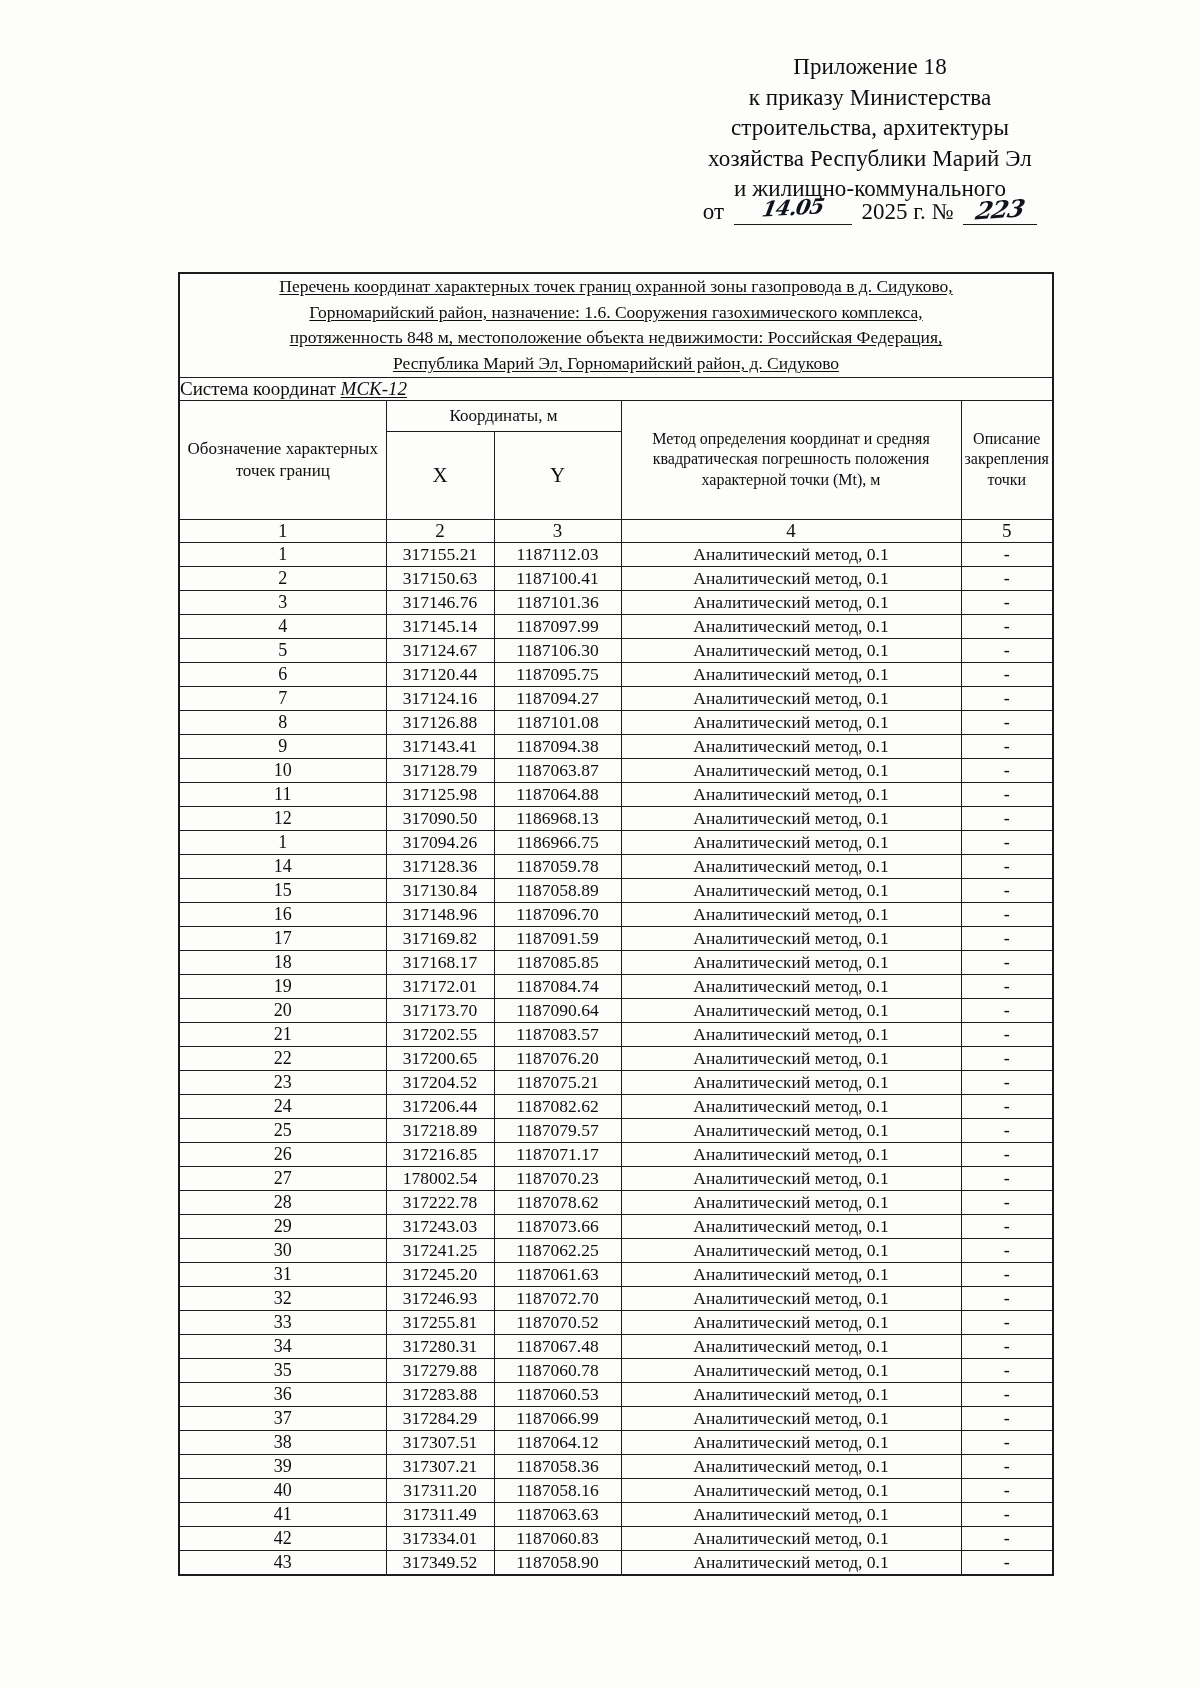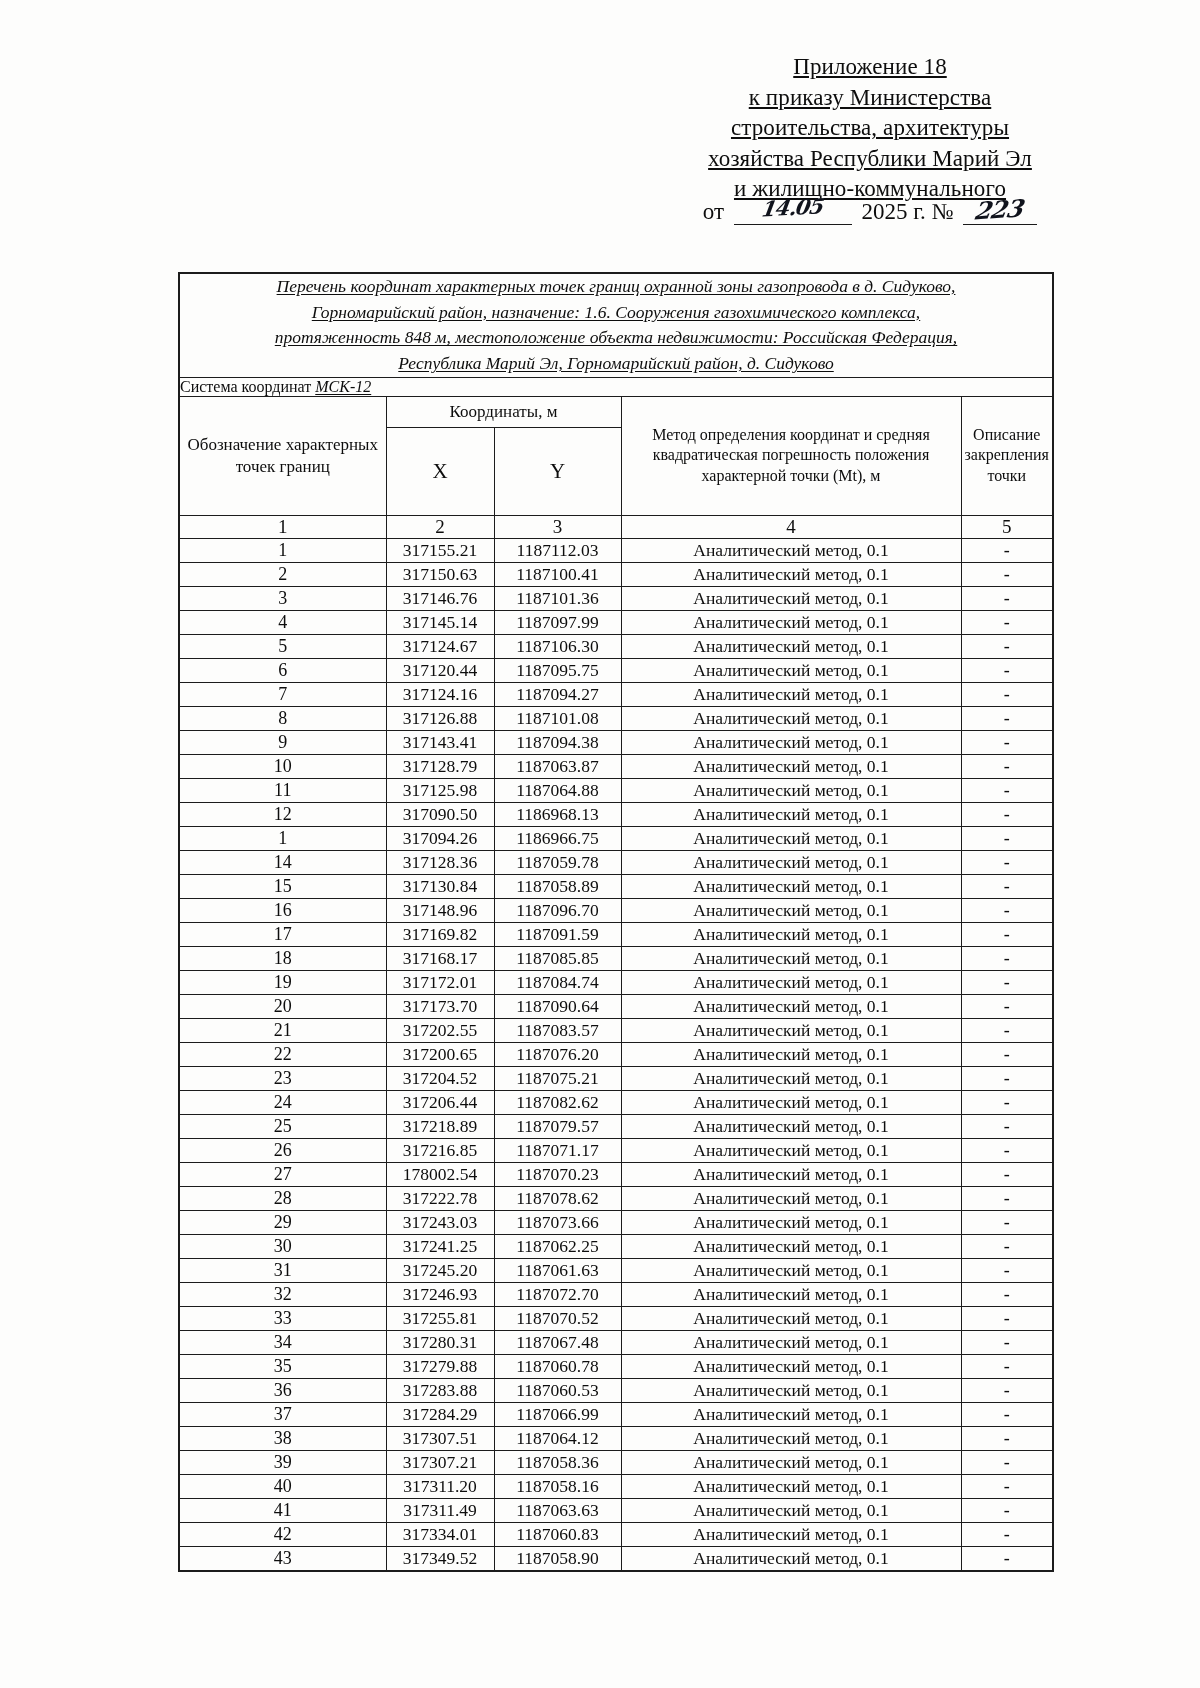--- a/index.html
+++ b/index.html
@@ -27,21 +27,21 @@
   .doc-header {
     position: absolute;
     left: 660px;
     top: 52px;
     width: 420px;
     text-align: center;
     font-size: 23px;
     line-height: 1.33;
     letter-spacing: .1px;
   }
-  .doc-header .hline { display: block; white-space: nowrap; text-decoration: underline; }
+  .doc-header .hline { display: block; white-space: nowrap; }
 
   .order-line {
     position: absolute;
     left: 660px;
     top: 199px;
     width: 420px;
     text-align: center;
     font-size: 23px;
     white-space: nowrap;
   }
@@ -99,36 +99,35 @@
     font-weight: normal;
   }
   .outer-l { border-left-width: 2.4px !important; }
   .outer-r { border-right-width: 2.4px !important; }
   .outer-t { border-top-width: 2.4px !important; }
   .outer-b { border-bottom-width: 2.4px !important; }
 
   .title-cell {
     padding: 6px 10px 8px 10px;
     text-align: center;
-    font-style: italic;
     font-size: 17.5px;
     line-height: 1.47;
   }
   .title-cell .tl {
     display: block;
     text-decoration: underline;
     text-underline-offset: 2px;
     white-space: nowrap;
   }
 
   .sys-cell {
     padding: 4px 0 5px 10px;
     text-align: left;
     font-weight: bold;
-    font-size: 16px;
+    font-size: 19px;
   }
   .sys-cell .mck {
     font-style: italic;
     text-decoration: underline;
     text-underline-offset: 2px;
   }
 
   th.hd {
     text-align: center;
     font-weight: bold;

